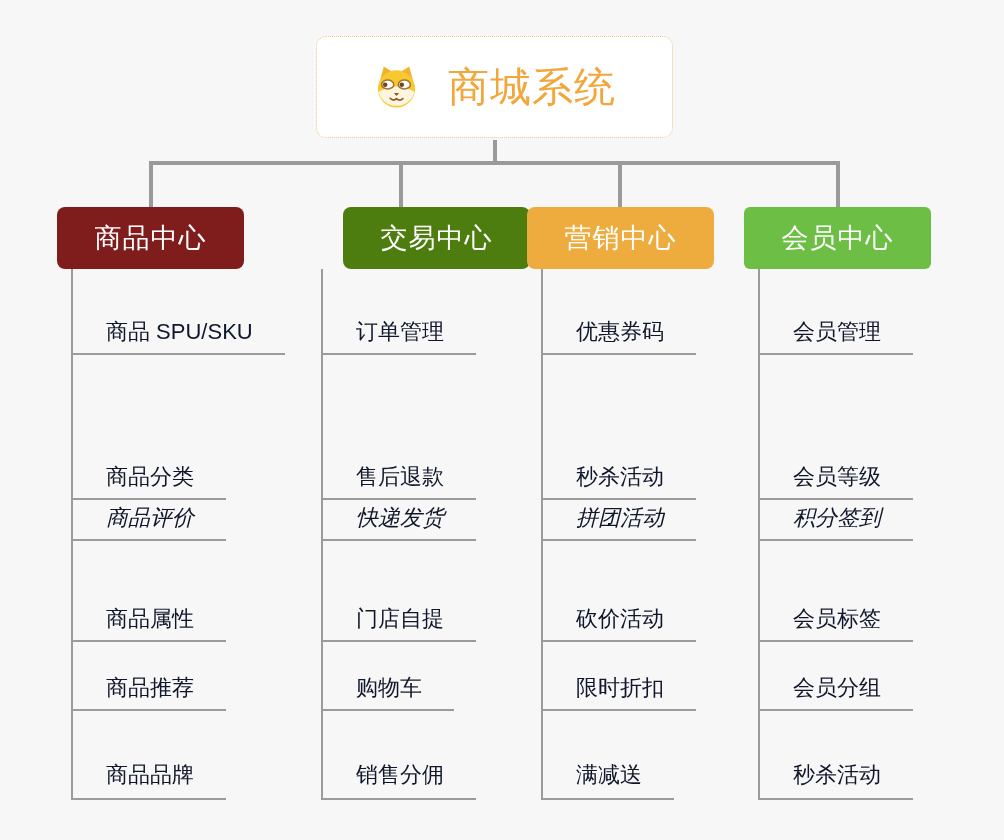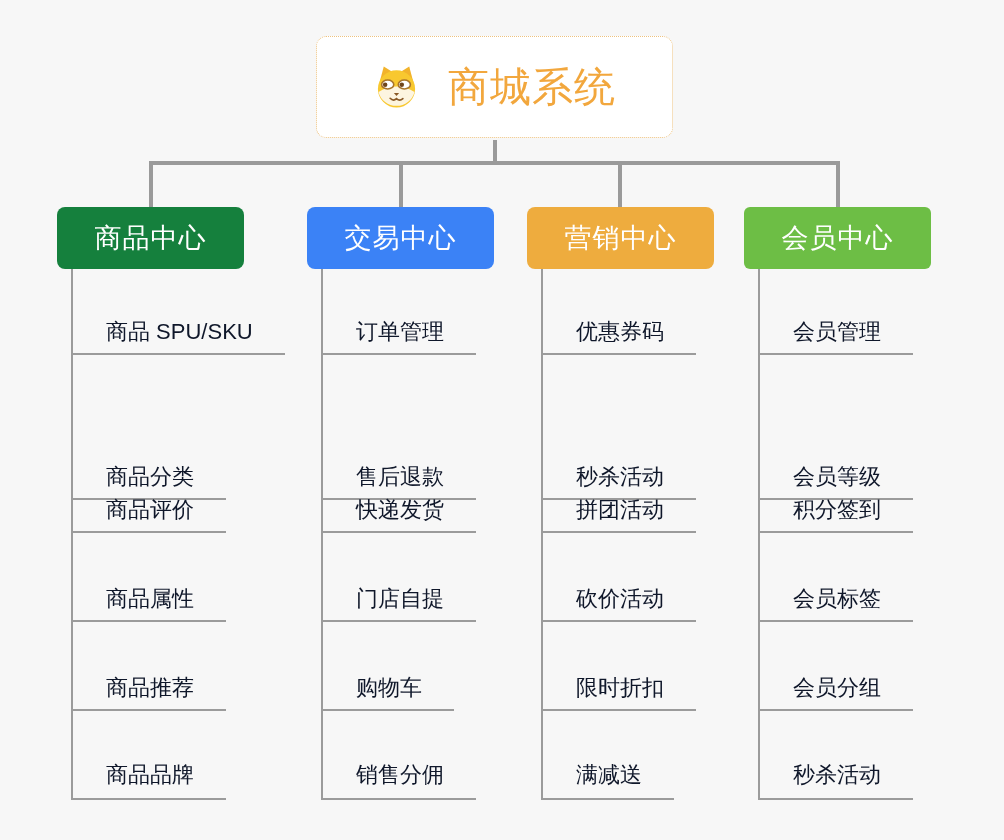--- a/index.html
+++ b/index.html
@@ -37,22 +37,22 @@
   }
   .spine { position:absolute; left:14px; top:62px; width:2px; height:531px; background:#9b9b9b; }
 
   .item { position:absolute; left:14px; white-space:nowrap; }
   .item-label {
     display:inline-block;
     font-size:22px; line-height:29px; color:#0f172a;
     padding:0 32px 7px 35px;
     border-bottom:2px solid #9b9b9b;
   }
-  .row-0 { top:110px; } .row-1 { top:215px;margin-top:40px; } .row-2 { top:288px; }
-  .row-3 { top:377px;text-align:right; } .row-4 { top:466px; } .row-5 { top:555px;font-family:Liberation Mono, monospace; }
+  .row-0 { top:110px; } .row-1 { top:215px;margin-top:40px; } .row-2 { top:296px;font-style:italic; }
+  .row-3 { top:397px;text-align:right; } .row-4 { top:466px; } .row-5 { top:555px;font-family:Liberation Mono, monospace; }
 </style>
 </head>
 <body>
 
 <div class="canvas">
 
   <div class="connector stem-root"></div>
   <div class="connector bus"></div>
   <div class="connector stub stub-0"></div>
   <div class="connector stub stub-1"></div>
@@ -69,32 +69,32 @@
       <ellipse cx="32" cy="19.5" rx="6.2" ry="4.6" fill="#ffffff" stroke="#a8742c" stroke-width="1.6"></ellipse>
       <circle cx="12.4" cy="19.8" r="2.3" fill="#6f451c"></circle>
       <circle cx="29.4" cy="19.8" r="2.3" fill="#6f451c"></circle>
       <path d="M21.3 28 h5.4 l-2.7 3.2 Z" fill="#8a5a26"></path>
       <path d="M17.5 33.5 q3.2 3.4 6.5 0.4 q3.2 3 6.5 0" fill="none" stroke="#8a5a26" stroke-width="1.7" stroke-linecap="round"></path>
     </svg>
     <span class="root-title" style="color: rgb(242, 167, 61);">商城系统</span>
   </div>
 
   <div class="col col-0">
-    <div class="branch-box" style="background-color: #15803d; font-family: Liberation Serif, serif;">商品中心</div>
+    <div class="branch-box" style="background-color: #7f1d1d; font-family: Liberation Serif, serif;">商品中心</div>
     <div class="spine"></div>
     <div class="item row-0"><span class="item-label">商品 SPU/SKU</span></div>
     <div class="item row-1"><span class="item-label">商品分类</span></div>
     <div class="item row-2"><span class="item-label">商品评价</span></div>
     <div class="item row-3"><span class="item-label">商品属性</span></div>
     <div class="item row-4"><span class="item-label">商品推荐</span></div>
     <div class="item row-5"><span class="item-label">商品品牌</span></div>
   </div>
 
   <div class="col col-1">
-    <div class="branch-box" style="background-color: #3b82f6;">交易中心</div>
+    <div class="branch-box" style="background-color: #4d7c0f; margin-left: 36px;">交易中心</div>
     <div class="spine"></div>
     <div class="item row-0"><span class="item-label">订单管理</span></div>
     <div class="item row-1"><span class="item-label">售后退款</span></div>
     <div class="item row-2"><span class="item-label">快递发货</span></div>
     <div class="item row-3"><span class="item-label">门店自提</span></div>
     <div class="item row-4"><span class="item-label">购物车</span></div>
     <div class="item row-5"><span class="item-label">销售分佣</span></div>
   </div>
 
   <div class="col col-2">

